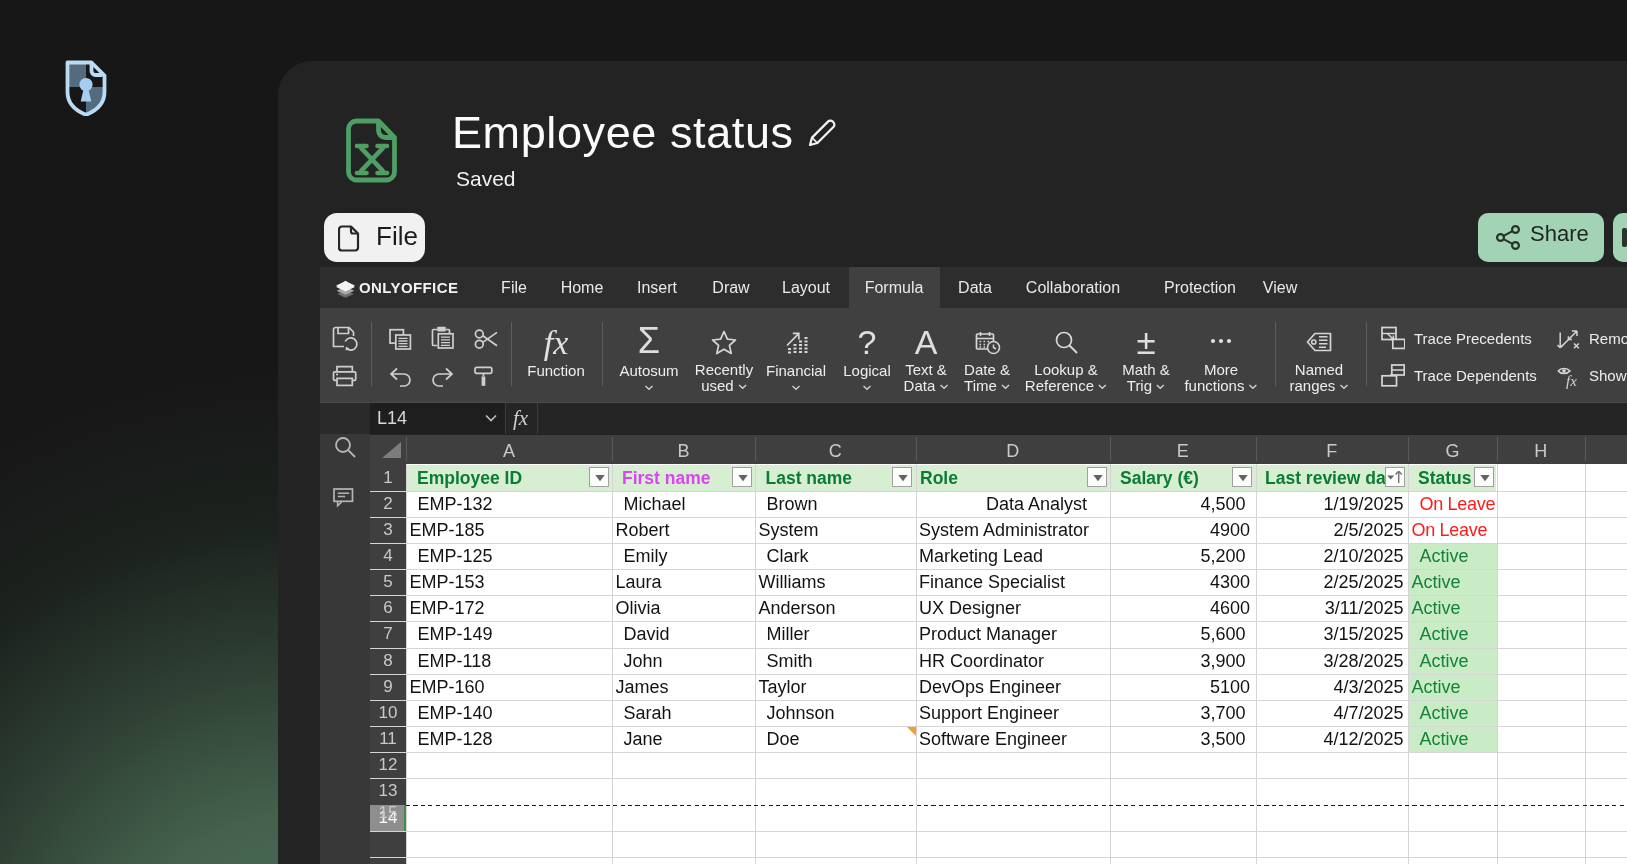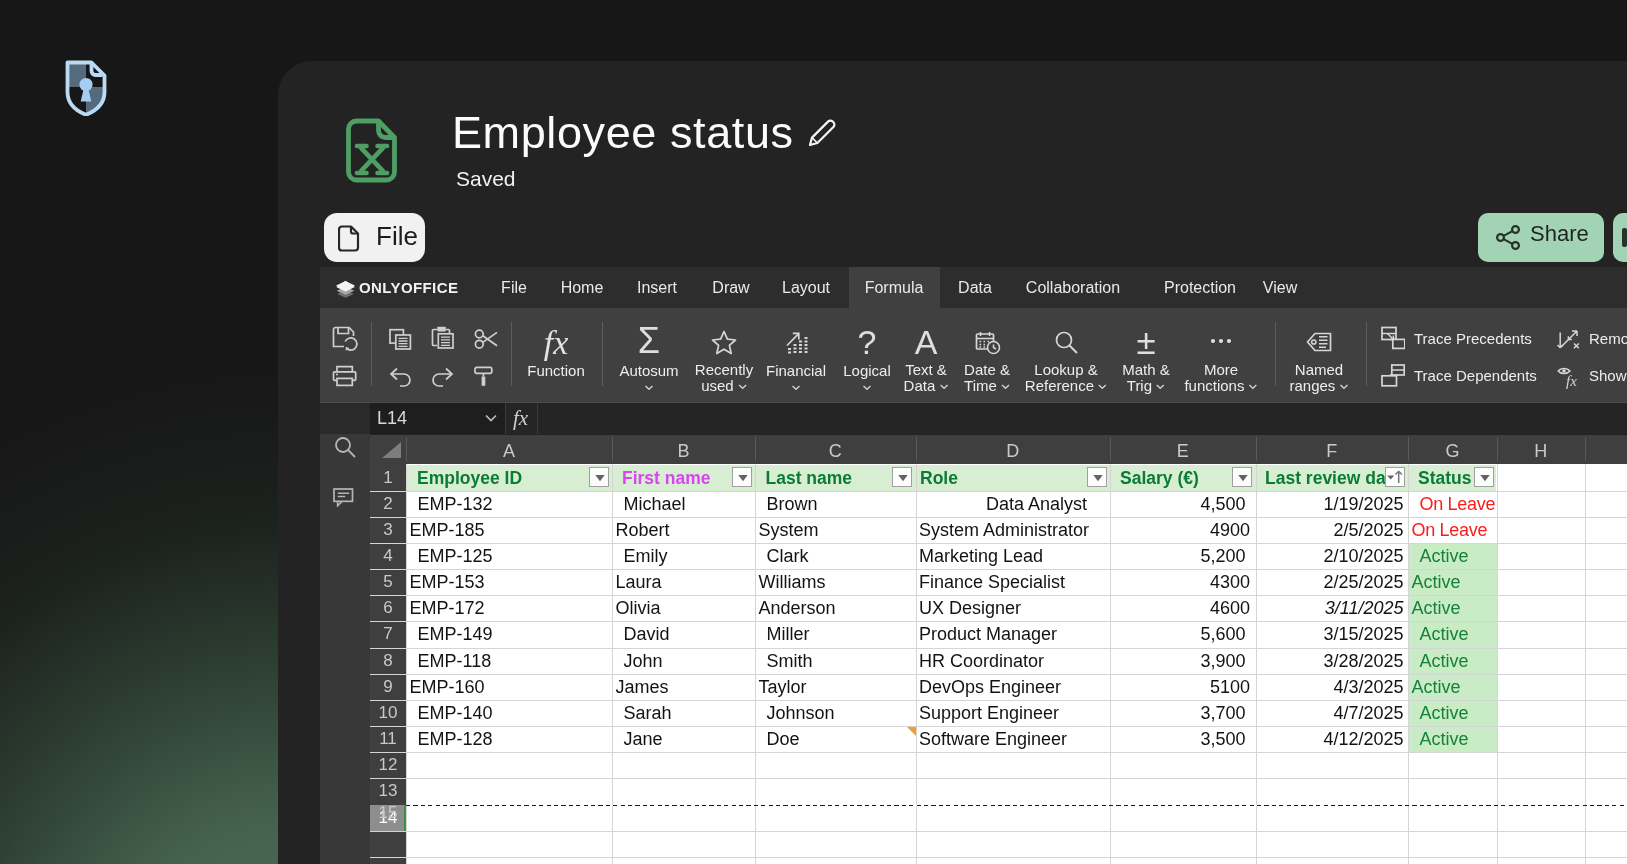--- a/index.html
+++ b/index.html
@@ -402,21 +402,21 @@
 <div class="ct" style="left:758.5px;top:569.1px;">Williams</div>
 <div class="ct" style="left:919.0px;top:569.1px;">Finance Specialist</div>
 <div class="ct" style="right:377.0px;top:569.1px;text-align:right;">4300</div>
 <div class="ct" style="right:223.5px;top:569.1px;text-align:right;">2/25/2025</div>
 <div class="ct" style="left:1411.5px;top:569.1px;color:#15823a;">Active</div>
 <div class="ct" style="left:409.5px;top:595.2px;">EMP-172</div>
 <div class="ct" style="left:615.5px;top:595.2px;">Olivia</div>
 <div class="ct" style="left:758.5px;top:595.2px;">Anderson</div>
 <div class="ct" style="left:919.0px;top:595.2px;">UX Designer</div>
 <div class="ct" style="right:377.0px;top:595.2px;text-align:right;">4600</div>
-<div class="ct" style="right:223.5px;top:595.2px;text-align:right;font-style:italic;">3/11/2025</div>
+<div class="ct" style="right:223.5px;top:595.2px;text-align:right;">3/11/2025</div>
 <div class="ct" style="left:1411.5px;top:595.2px;color:#15823a;">Active</div>
 <div class="ct" style="left:417.5px;top:621.4px;">EMP-149</div>
 <div class="ct" style="left:623.5px;top:621.4px;">David</div>
 <div class="ct" style="left:766.5px;top:621.4px;">Miller</div>
 <div class="ct" style="left:919.0px;top:621.4px;">Product Manager</div>
 <div class="ct" style="right:381.5px;top:621.4px;text-align:right;">5,600</div>
 <div class="ct" style="right:223.5px;top:621.4px;text-align:right;">3/15/2025</div>
 <div class="ct" style="left:1419.5px;top:621.4px;color:#15823a;">Active</div>
 <div class="ct" style="left:417.5px;top:647.5px;">EMP-118</div>
 <div class="ct" style="left:623.5px;top:647.5px;">John</div>

